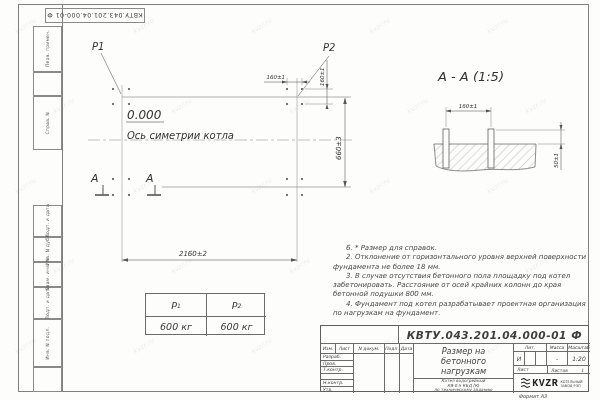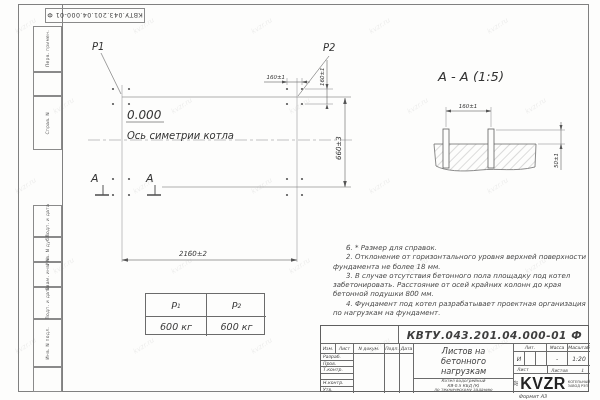--- a/index.html
+++ b/index.html
@@ -28,21 +28,21 @@
   #tblock{border:1px solid #5f5f5f;}
   .cell{position:absolute;box-sizing:border-box;font-size:4.5px;color:#3e3e3e;}
   .cb-l{border-left:1px solid #6b6b6b;} .cb-t{border-top:1px solid #6b6b6b;} .cb-b{border-bottom:1px solid #6b6b6b;}
   .cen{display:flex;align-items:center;justify-content:center;text-align:center;}
   .it{font-style:italic;}
   #tb-desig{font-size:10.5px;font-weight:600;letter-spacing:.6px;font-style:italic;}
   #tb-title{font-size:8.2px;line-height:10px;font-weight:500;}
   #tb-product{font-size:4.2px;line-height:4.9px;color:#4a4a4a;}
   .rowlabel{padding-left:2px;display:flex;align-items:center;font-size:4.6px;}
   #logo-row{display:flex;align-items:center;justify-content:center;gap:2px;}
-  #logo-text{font-size:16px;font-weight:bold;color:#222;letter-spacing:.5px;font-family:Liberation Sans, sans-serif;}
+  #logo-text{font-size:10px;font-weight:bold;color:#222;letter-spacing:.5px;font-family:Liberation Mono, monospace;}
   .logo-cap{font-size:3.4px;line-height:4px;color:#444;text-align:left;}
   #format-label{font-size:5px;color:#4a4a4a;text-align:center;}
   .wm{position:absolute;font-size:7px;color:rgba(130,130,130,.8);opacity:.16;transform:rotate(-33deg);
       pointer-events:none;font-style:italic;}
   svg text{font-family:"DejaVu Sans",sans-serif;fill:#333;}
 </style>
 </head>
 <body>
 
 <div id="sheet">
@@ -203,21 +203,21 @@
     <div class="cell cb-b rowlabel it" style="left:0;top:47.5px;width:32px;height:6.5px;"></div>
     <div class="cell cb-b rowlabel it" style="left:0;top:54px;width:32px;height:6.5px;">Н.контр.</div>
     <div class="cell rowlabel it" style="left:0;top:60.5px;width:32px;height:6.5px;">Утв.</div>
 
     <div class="cell cb-l" style="left:32px;top:28px;width:0;height:39px;"></div>
     <div class="cell cb-l" style="left:63px;top:28px;width:0;height:39px;"></div>
     <div class="cell cb-l" style="left:78px;top:28px;width:0;height:39px;"></div>
 
     <div class="cell cb-l cen" style="left:92px;top:18px;width:100px;height:34px;">
       <div id="tb-title" class="it">
-        <div>Листов на</div>
+        <div>Размер на</div>
         <div>бетонного</div>
         <div>нагрузкам</div>
       </div>
     </div>
 
     <div class="cell cb-l cb-t cen" style="left:92px;top:52px;width:100px;height:15px;">
       <div id="tb-product" class="it">
         <div>Котел водогрейный</div>
         <div>КВ-0.5 КБД (К)</div>
         <div>по техническому заданию</div>

